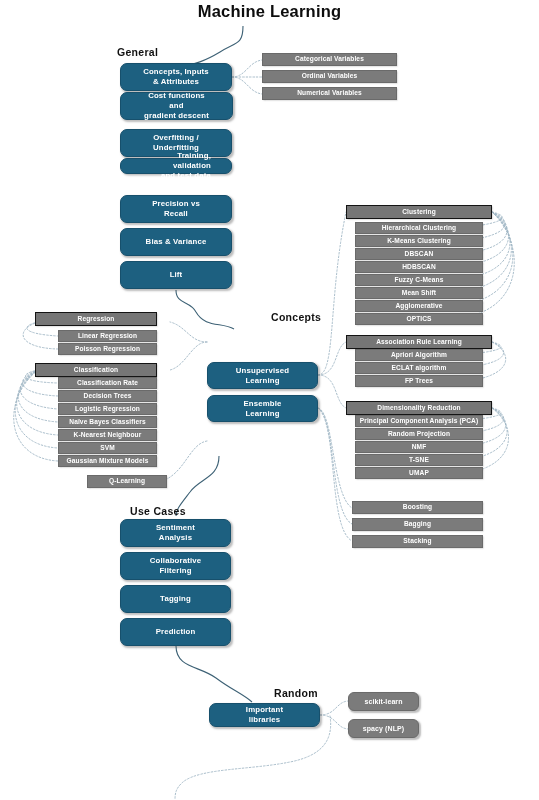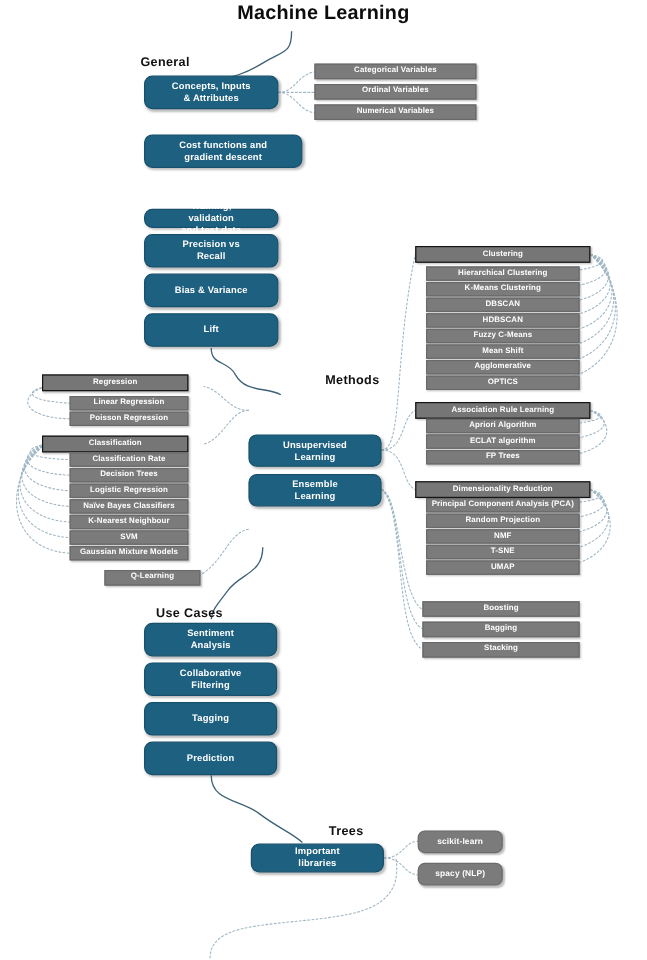--- a/index.html
+++ b/index.html
@@ -162,33 +162,34 @@
 
       <path d="M330,716 C334,742 320,756 290,762 C250,770 200,768 183,782 C176,788 175,793 175,800"></path>
     </g>
   </svg>
 
   <div class="title">Machine Learning</div>
 
   <div class="section-head" style="left:117px; top:46px;">General</div>
 
   <div class="node-blue" style="left:120px; top:63px; width:112px; height:28px;">Concepts, Inputs &amp; Attributes</div>
-  <div class="node-blue" style="left:120px; top:112px; width:132px; height:28px;">Cost functions and
+  <div class="node-blue" style="left:120px; top:92px; width:113px; height:28px;">Cost functions and
 gradient descent</div>
-  <div class="node-blue" style="left:120px; top:174px; width:112px; height:16px;">Training, validation
+  <div class="node-blue" style="left:120px; top:129px; width:112px; height:28px;">Overfitting / Underfitting</div>
+  <div class="node-blue" style="left:120px; top:158px; width:112px; height:16px;text-align:right;">Training, validation
 and test data</div>
   <div class="node-blue" style="left:120px; top:195px; width:112px; height:28px;">Precision vs Recall</div>
   <div class="node-blue" style="left:120px; top:228px; width:112px; height:28px;">Bias &amp; Variance</div>
   <div class="node-blue" style="left:120px; top:261px; width:112px; height:28px;">Lift</div>
 
   <div class="node-grey" style="left:262px; top:53px; width:135px; height:13px;">Categorical Variables</div>
   <div class="node-grey" style="left:262px; top:70px; width:135px; height:13px;">Ordinal Variables</div>
   <div class="node-grey" style="left:262px; top:87px; width:135px; height:13px;">Numerical Variables</div>
 
-  <div class="section-head" style="left:271px; top:311px;">Methods</div>
+  <div class="section-head" style="left:271px; top:311px;">Concepts</div>
 
   <div class="node-blue" style="left:207px; top:362px; width:111px; height:27px;">Unsupervised Learning</div>
   <div class="node-blue" style="left:207px; top:395px; width:111px; height:27px;">Ensemble Learning</div>
 
   <div class="node-grey parent" style="left:35px; top:312px; width:122px; height:14px;">Regression</div>
   <div class="node-grey" style="left:58px; top:330px; width:99px; height:12px;">Linear Regression</div>
   <div class="node-grey" style="left:58px; top:343px; width:99px; height:12px;">Poisson Regression</div>
 
   <div class="node-grey parent" style="left:35px; top:363px; width:122px; height:14px;">Classification</div>
   <div class="node-grey" style="left:58px; top:377px; width:99px; height:12px;">Classification Rate</div>
@@ -227,20 +228,20 @@
 
   <div class="node-grey" style="left:87px; top:475px; width:80px; height:13px;">Q-Learning</div>
 
   <div class="section-head" style="left:110px; top:505px;padding-left:20px;">Use Cases</div>
 
   <div class="node-blue" style="left:120px; top:519px; width:111px; height:28px;">Sentiment Analysis</div>
   <div class="node-blue" style="left:120px; top:552px; width:111px; height:28px;">Collaborative Filtering</div>
   <div class="node-blue" style="left:120px; top:585px; width:111px; height:28px;">Tagging</div>
   <div class="node-blue" style="left:120px; top:618px; width:111px; height:28px;">Prediction</div>
 
-  <div class="section-head" style="left:274px; top:687px;">Trees</div>
+  <div class="section-head" style="left:274px; top:687px;">Random</div>
 
   <div class="node-blue" style="left:209px; top:703px; width:111px; height:24px;">Important libraries</div>
 
   <div class="node-grey rounded" style="left:348px; top:692px; width:71px; height:19px;">scikit-learn</div>
   <div class="node-grey rounded" style="left:348px; top:719px; width:71px; height:19px;">spacy (NLP)</div>
 
 </div>
 
 </body></html>

